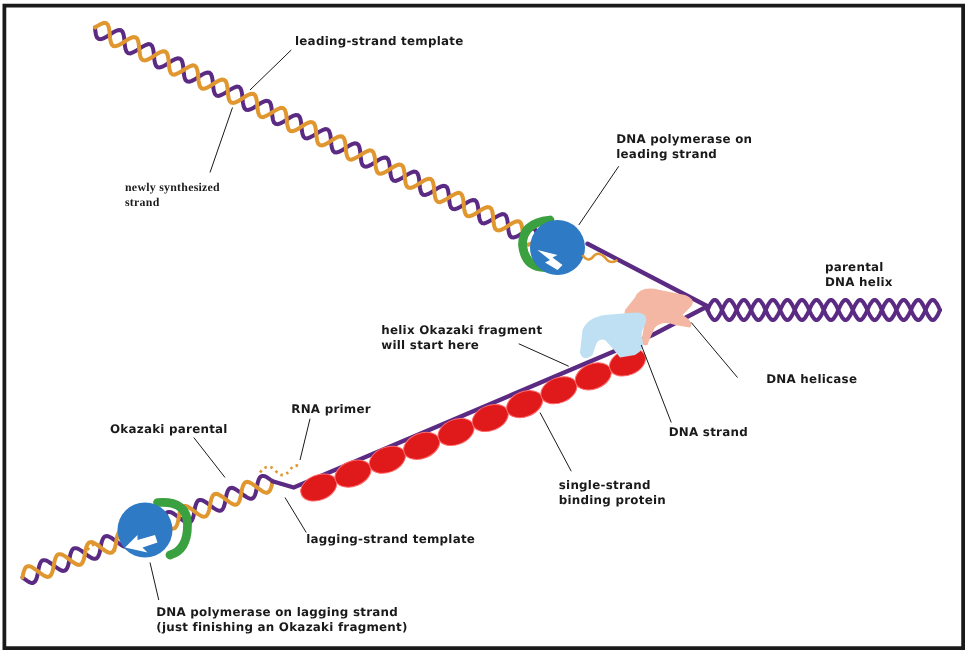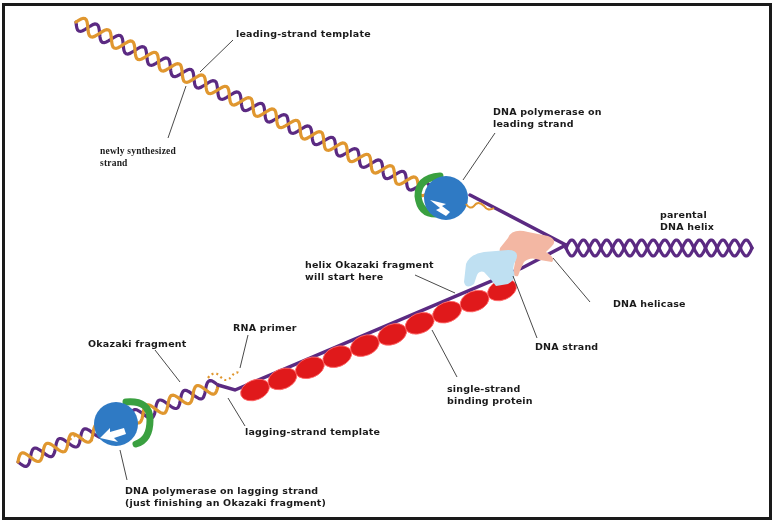--- a/index.html
+++ b/index.html
@@ -87,16 +87,16 @@
 leading strand</div>
 <div class="lbl" style="left:660px;top:209px;">parental
 DNA helix</div>
 <div class="lbl" style="left:305px;top:259px;">helix Okazaki fragment
 will start here</div>
 <div class="lbl" style="left:585px;top:298px;margin-left:28px;">DNA helicase</div>
 <div class="lbl" style="left:535px;top:341px;">DNA strand</div>
 <div class="lbl" style="left:447px;top:383px;">single-strand
 binding protein</div>
 <div class="lbl" style="left:233px;top:322px;">RNA primer</div>
-<div class="lbl" style="left:88px;top:338px;">Okazaki fragment</div>
+<div class="lbl" style="left:88px;top:338px;">Okazaki parental</div>
 <div class="lbl" style="left:245px;top:426px;">lagging-strand template</div>
 <div class="lbl" style="left:125px;top:485px;">DNA polymerase on lagging strand
 (just finishing an Okazaki fragment)</div>
 
 </body></html>

